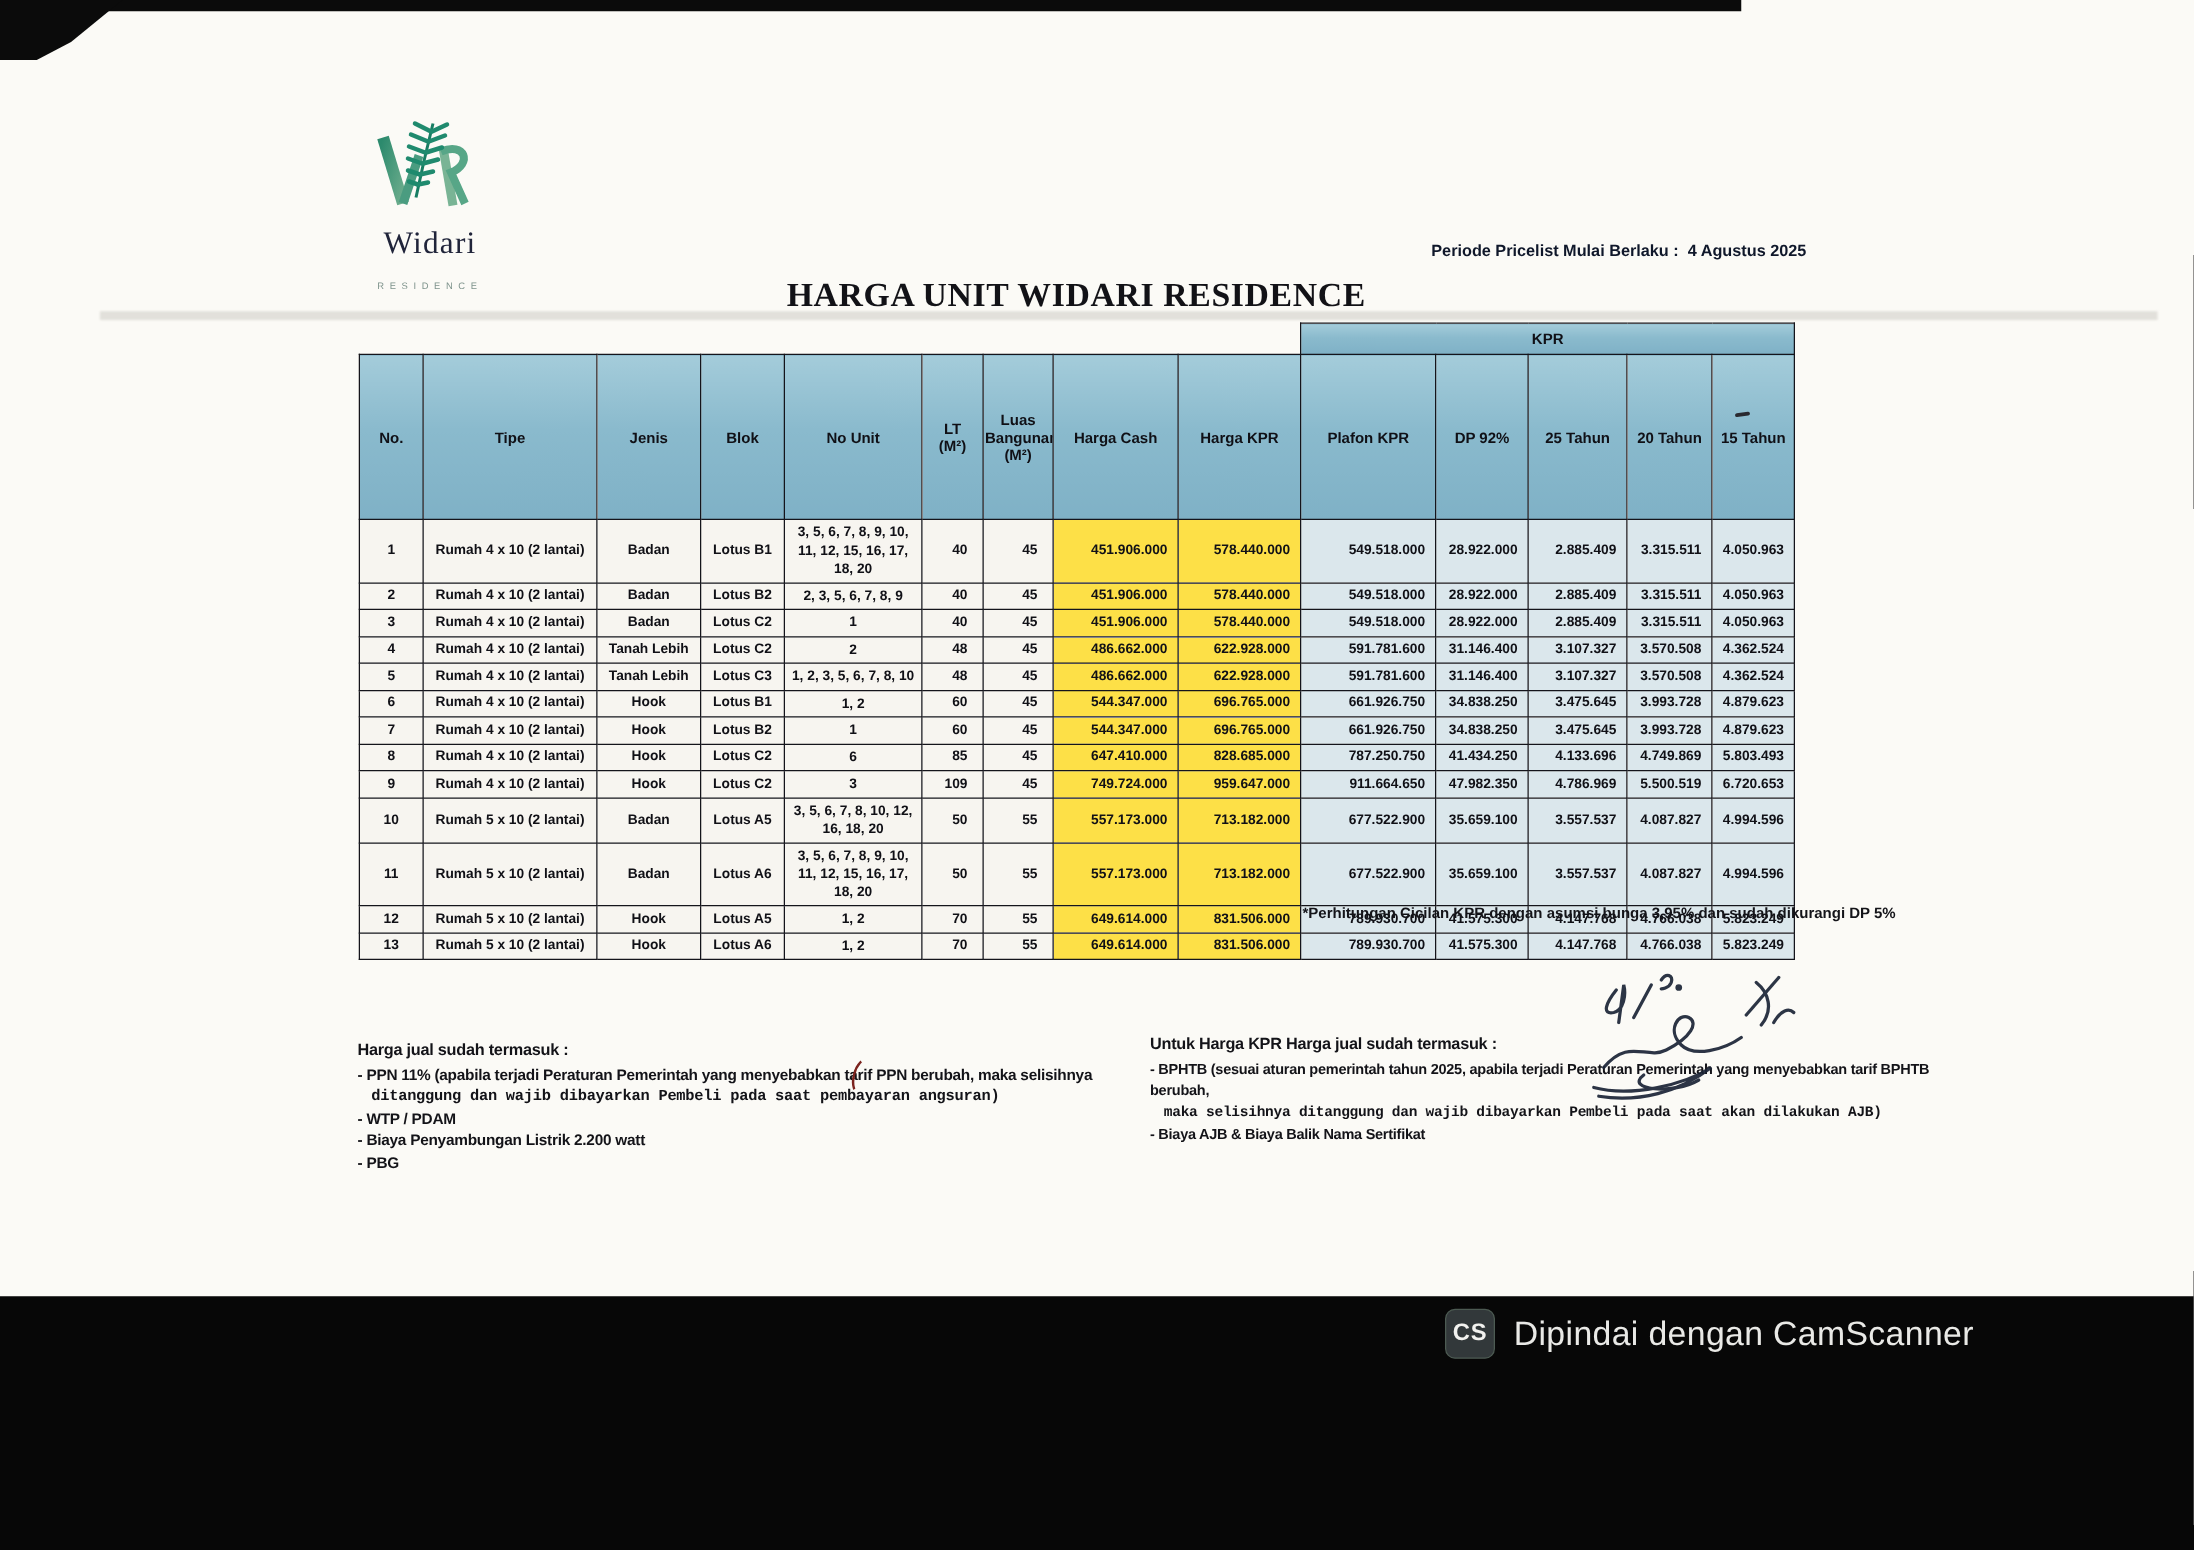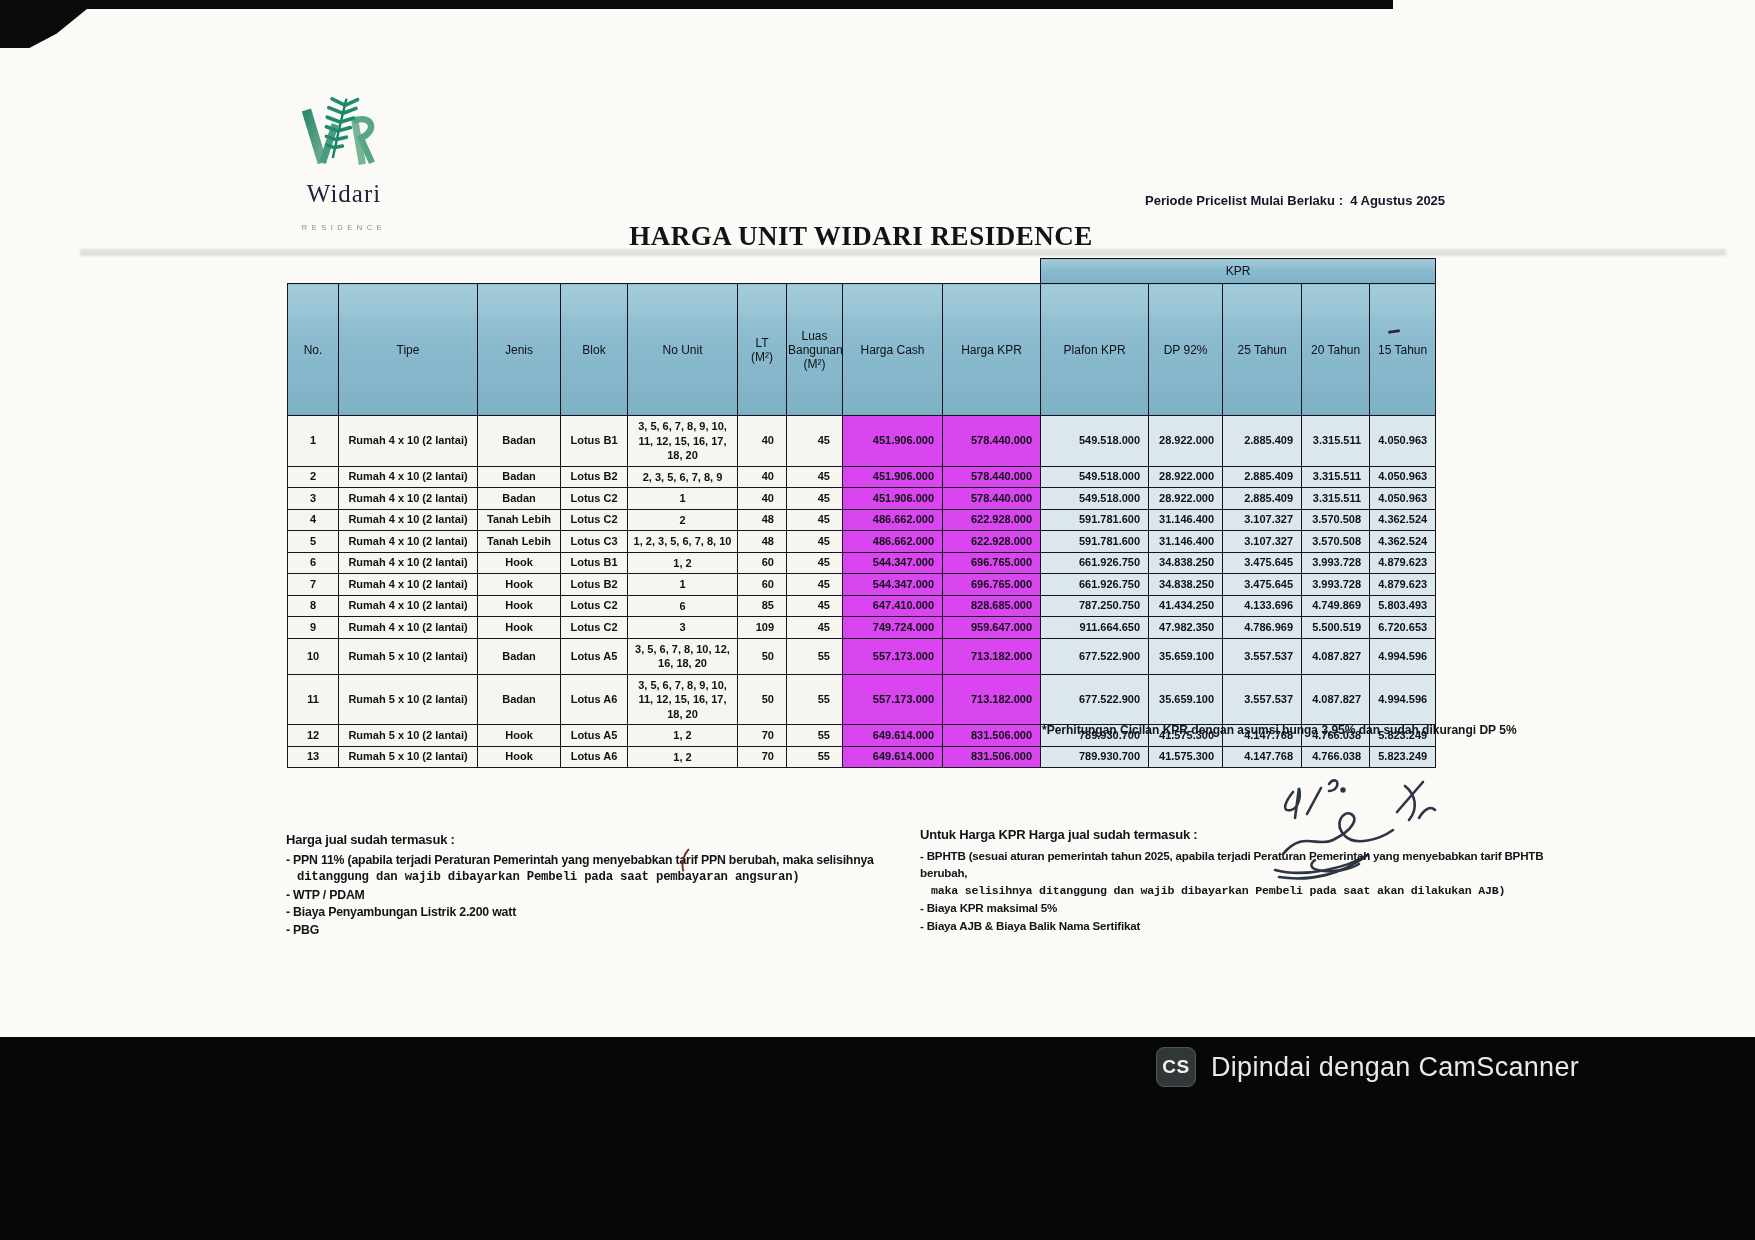--- a/index.html
+++ b/index.html
@@ -26,37 +26,37 @@
                 color:#0f172a;white-space:pre;}
   .page-title{position:absolute;left:287px;top:221px;width:1148px;text-align:center;
               font-family:"Liberation Serif",serif;font-weight:700;font-size:27px;
               letter-spacing:0.5px;color:#121217;}
   
   .price-table{position:absolute;left:287px;top:258px;width:1148px;border-collapse:collapse;
                table-layout:fixed;}
   .price-table th,.price-table td{border:1.6px solid #14141b;overflow:hidden;}
   .price-table td.band-spacer{border:none;background:transparent;}
   .price-table thead th{background:linear-gradient(180deg,#a4ccda 0%,#8abacd 45%,#7fb1c6 100%);
-        font-size:12px;font-weight:400;text-align:center;vertical-align:middle;
+        font-size:12px;font-weight:700;text-align:center;vertical-align:middle;
         white-space:pre-line;line-height:14px;color:#101016;margin-top:35px;}
   .price-table thead tr.band-row{height:25px;}
   .price-table thead tr.head-row{height:132px;}
   .price-table tbody tr{height:17px;}
   .price-table tbody td{background:#f7f5f0;font-size:11px;font-weight:700;color:#101016;
         line-height:13px;padding:1.5px 6px;vertical-align:middle;}
   .price-table tbody td.kpr-col{background:#dbe7ec;}
   .price-table tbody td.col0,.price-table tbody td.col2,
   .price-table tbody td.col3,.price-table tbody td.col4{text-align:center;}
   .price-table tbody td.col1{text-align:center;white-space:nowrap;padding:1.5px 2px;}
   .price-table tbody td.col4{white-space:pre-line;line-height:14.5px;padding:3px 2px;}
   .price-table tbody td.col5,.price-table tbody td.col6{text-align:right;padding-right:12px;}
   .price-table tbody td.col7,.price-table tbody td.col8,.price-table tbody td.col9,
   .price-table tbody td.col10,.price-table tbody td.col11,.price-table tbody td.col12,
   .price-table tbody td.col13{text-align:right;padding-right:8px;}
-  .price-table tbody td.col7,.price-table tbody td.col8{background:#d946ef;margin-top:40px;}
+  .price-table tbody td.col7,.price-table tbody td.col8{background:#fde047;margin-top:40px;}
   .kpr-footnote{position:absolute;left:1042px;top:723px;font-size:12px;font-weight:700;color:#141419;}
   
   .notes{position:absolute;line-height:17.5px;color:#131318;}
   .notes-left{left:286px;top:831px;width:640px;font-size:12.3px;font-weight:700;letter-spacing:-0.2px;}
   .notes-right{left:920px;top:826px;width:640px;font-size:11.6px;font-weight:700;letter-spacing:-0.2px;}
   .notes .heading{font-weight:700;font-size:13px;margin-bottom:3px;}
   .note-line.indent{padding-left:11px;font-family:Liberation Mono, monospace;}
   
   .signature{position:absolute;left:1255px;top:772px;}
   
@@ -376,21 +376,20 @@
   <div class="note-line">- PPN 11% (apabila terjadi Peraturan Pemerintah yang menyebabkan tarif PPN berubah, maka selisihnya</div>
       <div class="note-line indent">ditanggung dan wajib dibayarkan Pembeli pada saat pembayaran angsuran)</div>
       <div class="note-line">- WTP / PDAM</div>
       <div class="note-line">- Biaya Penyambungan Listrik 2.200 watt</div>
       <div class="note-line">- PBG</div>
     </div>
   <div class="notes notes-right">
     <div class="heading">Untuk Harga KPR Harga jual sudah termasuk :</div>
   <div class="note-line">- BPHTB (sesuai aturan pemerintah tahun 2025, apabila terjadi Peraturan Pemerintah yang menyebabkan tarif BPHTB berubah,</div>
       <div class="note-line indent">maka selisihnya ditanggung dan wajib dibayarkan Pembeli pada saat akan dilakukan AJB)</div>
-      <div class="note-line">- Biaya KPR maksimal 5%</div>
       <div class="note-line">- Biaya AJB &amp; Biaya Balik Nama Sertifikat</div>
     </div>
 
   <div class="red-mark"></div>
   <svg class="signature" width="200" height="120" viewBox="0 0 200 120">
     <g stroke="#1b2436" stroke-width="2.6" fill="none" stroke-linecap="round" opacity="0.92">
       <path d="M38,20 c-8,10 -12,20 -2,18 c8,-2 10,-14 8,-22 l-4,30"></path>
       <path d="M52,42 l14,-26"></path>
       <path d="M74,12 c4,-6 10,-4 8,2 c-2,5 -8,5 -8,5"></path>
       <circle cx="88" cy="18" r="1.4" fill="#1b2436"></circle>

